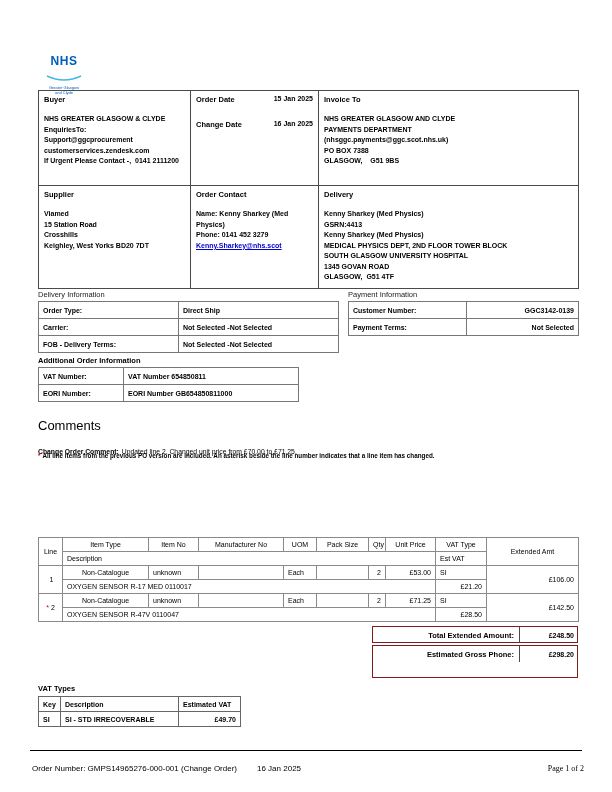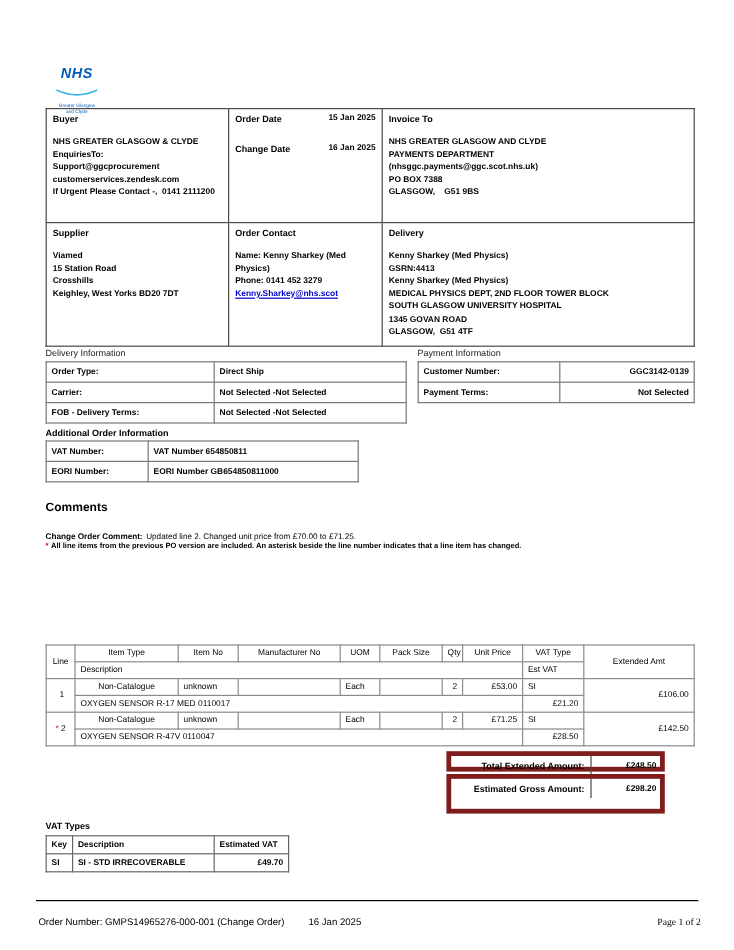--- a/index.html
+++ b/index.html
@@ -4,21 +4,21 @@
 <style>
   * { margin:0; padding:0; box-sizing:border-box; }
   html,body { background:#e8e8e8; }
   .page {
     position:relative; width:612px; height:792px; background:#ffffff;
     font-family:"Liberation Sans","DejaVu Sans",sans-serif; color:#000;
     margin:0 auto; overflow:hidden;
   }
   
   .logo { position:absolute; left:44px; top:54px; width:40px; text-align:center; }
-  .logo-nhs { font-size:12px; font-weight:bold; font-style:italic; color:#005EB8; letter-spacing:0.5px; }
+  .logo-nhs { font-size:12px; font-weight:bold; color:#005EB8; letter-spacing:0.5px; }
   .logo-sub { font-size:4px; color:#005EB8; line-height:1.2; white-space:pre-wrap; }
   
   .title { position:absolute; left:0; top:46px; width:592px; text-align:center;
            font-size:11px; font-weight:bold; line-height:1.5; white-space:pre-wrap; }
   
   table { border-collapse:collapse; table-layout:fixed; }
   .info-table { position:absolute; left:38px; top:90px; width:540px; }
   .info-table td { border:1px solid #4a4a4a; vertical-align:top; padding:3px 5px;
                    font-size:7px; font-weight:bold; line-height:1.5; }
   .row-a td { height:95px; } .row-b td { height:103px; }
@@ -32,34 +32,34 @@
   .sec-heading.bold { font-weight:bold; color:#000; }
   
   .small-table td { border:1px solid #777; font-size:7px; font-weight:bold;
                     padding:3px 4px; height:17px; vertical-align:middle; }
   .delivery-table { position:absolute; left:38px; top:301px; width:300px; }
   .payment-table  { position:absolute; left:348px; top:301px; width:230px; }
   .payment-table .val { text-align:right; }
   .additional-table { position:absolute; left:38px; top:367px; width:260px; }
   
   .comments { position:absolute; left:38px; top:418px; width:540px; font-size:7px; }
-  .comments .heading { font-weight:bold; font-size:10px; margin-bottom:15px; }
+  .comments .heading { font-weight:normal; font-size:13px; margin-bottom:15px; }
   .comments .line { font-size:6.8px; }
   .comments .lbl { font-weight:bold; margin-right:3px; }
   .change-note { position:absolute; left:38px; top:452px; width:540px;
                  font-size:6.3px; font-weight:bold; }
   .red { color:#CC0000; margin-right:2px; }
   
   .items-table { position:absolute; left:38px; top:537px; width:540px; }
   .items-table td { border:1px solid #8a8a8a; font-size:7px; padding:1px 4px;
                     height:14px; vertical-align:middle; }
   .c { text-align:center; } .r { text-align:right; } .l { text-align:left; }
   .line-cell { text-align:center; }
   
-  .totals-box { position:absolute; left:372px; width:182px; border:4px solid #7f1d1d; }
+  .totals-box { position:absolute; left:372px; width:206px; border:1px solid #7f1d1d; }
   .t-row { display:flex; height:16px; align-items:center; }
   .t-label { flex:1; text-align:right; font-size:7.5px; font-weight:bold; padding-right:5px; }
   .t-value { width:58px; border-left:1px solid #4a4a4a; text-align:right;
              font-size:7px; font-weight:bold; padding:0 3px; height:100%;
              display:flex; align-items:center; justify-content:flex-end; }
   
   .vat-table { position:absolute; left:38px; top:696px; width:202px; }
   .vat-table td { border:1px solid #666; font-size:7px; font-weight:bold;
                   padding:2px 4px; height:15px; vertical-align:middle; }
   
@@ -289,21 +289,21 @@
     </table>
 
   <div class="totals-box" style="top:626px; height:17px;">
     <div class="t-row">
       <div class="t-label">Total Extended Amount:</div>
       <div class="t-value">£248.50</div>
     </div>
   </div>
   <div class="totals-box" style="top:645px; height:33px;">
     <div class="t-row">
-      <div class="t-label">Estimated Gross Amount:</div>
+      <div class="t-label">Estimated Gross Phone:</div>
       <div class="t-value">£298.20</div>
     </div>
   </div>
 
   <div class="sec-heading bold" style="left:38px; top:684px;">VAT Types</div>
   <table class="vat-table">
     <colgroup>
         <col style="width:22px">
         <col style="width:118px">
         <col style="width:62px">

